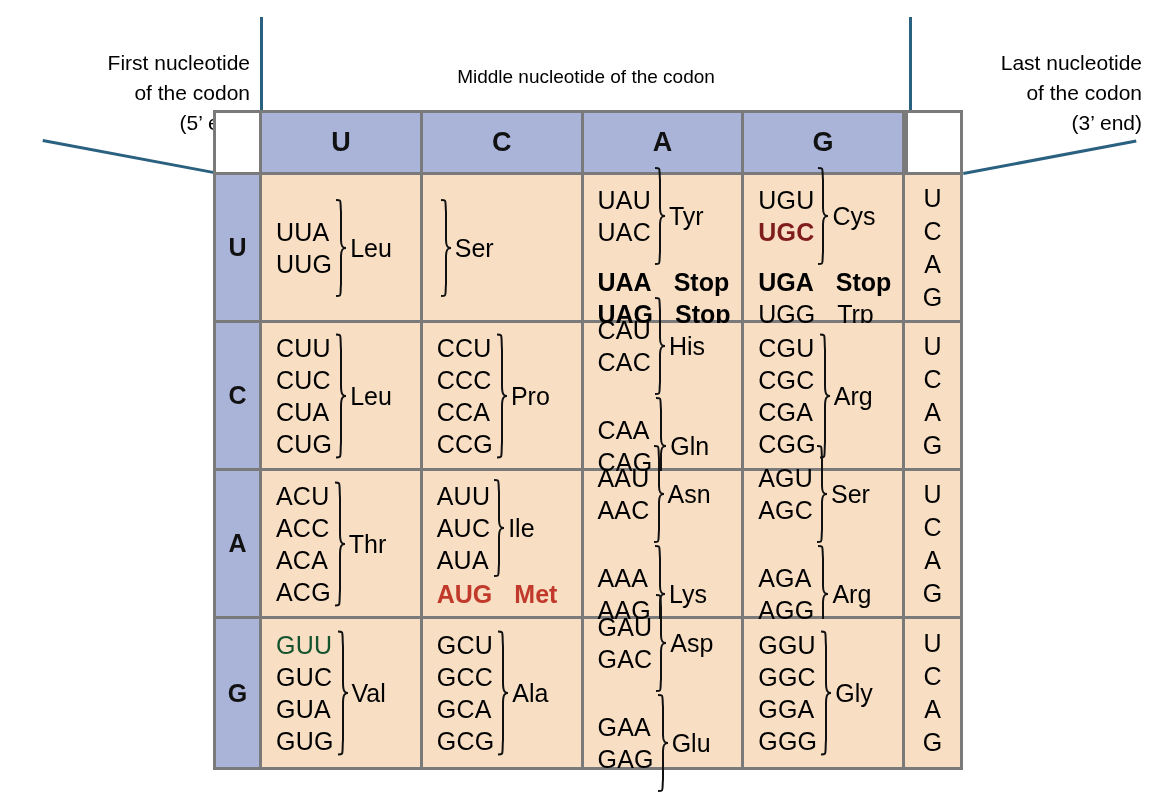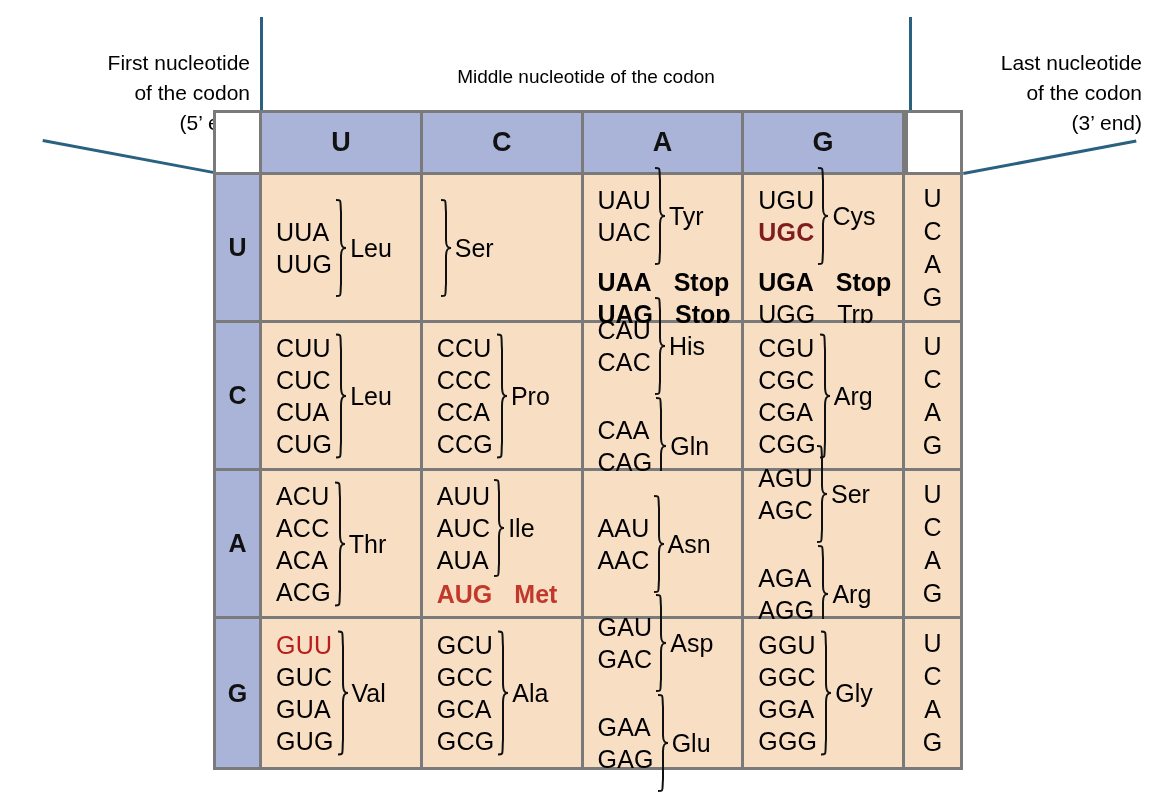--- a/index.html
+++ b/index.html
@@ -357,20 +357,32 @@
               <span class="" style="color: rgb(0, 0, 0);">AAU</span>
               <span class="" style="color: rgb(0, 0, 0);">AAC</span>
             </div>
             <div class="brace">
               <svg viewBox="0 0 12 100" preserveAspectRatio="none">
                 <path d="M1,2 C7,2 5,2 6,14 L6,42 C6,49 8,50 11,50 C8,50 6,51 6,58 L6,86 C5,98 7,98 1,98" fill="none" stroke="#111" stroke-width="2" vector-effect="non-scaling-stroke"></path>
               </svg>
             </div>
             <div class="aa" style="color: rgb(0, 0, 0);">Asn</div>
           </div>
+          <div class="group">
+            <div class="codon-stack">
+              <span class="" style="color: rgb(0, 0, 0);">AAA</span>
+              <span class="" style="color: rgb(0, 0, 0);">AAG</span>
+            </div>
+            <div class="brace">
+              <svg viewBox="0 0 12 100" preserveAspectRatio="none">
+                <path d="M1,2 C7,2 5,2 6,14 L6,42 C6,49 8,50 11,50 C8,50 6,51 6,58 L6,86 C5,98 7,98 1,98" fill="none" stroke="#111" stroke-width="2" vector-effect="non-scaling-stroke"></path>
+              </svg>
+            </div>
+            <div class="aa" style="color: rgb(0, 0, 0);">Lys</div>
+          </div>
         </div>
         <div class="codon-cell">
           <div class="group">
             <div class="codon-stack">
               <span class="" style="color: rgb(0, 0, 0);">AGU</span>
               <span class="" style="color: rgb(0, 0, 0);">AGC</span>
             </div>
             <div class="brace">
               <svg viewBox="0 0 12 100" preserveAspectRatio="none">
                 <path d="M1,2 C7,2 5,2 6,14 L6,42 C6,49 8,50 11,50 C8,50 6,51 6,58 L6,86 C5,98 7,98 1,98" fill="none" stroke="#111" stroke-width="2" vector-effect="non-scaling-stroke"></path>
@@ -398,21 +410,21 @@
           <span>G</span>
         </div>
       </div>
       <div class="body-row">
         <div class="row-label">
           <span>G</span>
         </div>
         <div class="codon-cell">
           <div class="group">
             <div class="codon-stack">
-              <span class="" style="color: #b91c1c;">GUU</span>
+              <span class="" style="color: #14532d;">GUU</span>
               <span class="" style="color: rgb(0, 0, 0);">GUC</span>
               <span class="" style="color: rgb(0, 0, 0);">GUA</span>
               <span class="" style="color: rgb(0, 0, 0);">GUG</span>
             </div>
             <div class="brace">
               <svg viewBox="0 0 12 100" preserveAspectRatio="none">
                 <path d="M1,2 C7,2 5,2 6,14 L6,42 C6,49 8,50 11,50 C8,50 6,51 6,58 L6,86 C5,98 7,98 1,98" fill="none" stroke="#111" stroke-width="2" vector-effect="non-scaling-stroke"></path>
               </svg>
             </div>
             <div class="aa" style="color: rgb(0, 0, 0);">Val</div>

